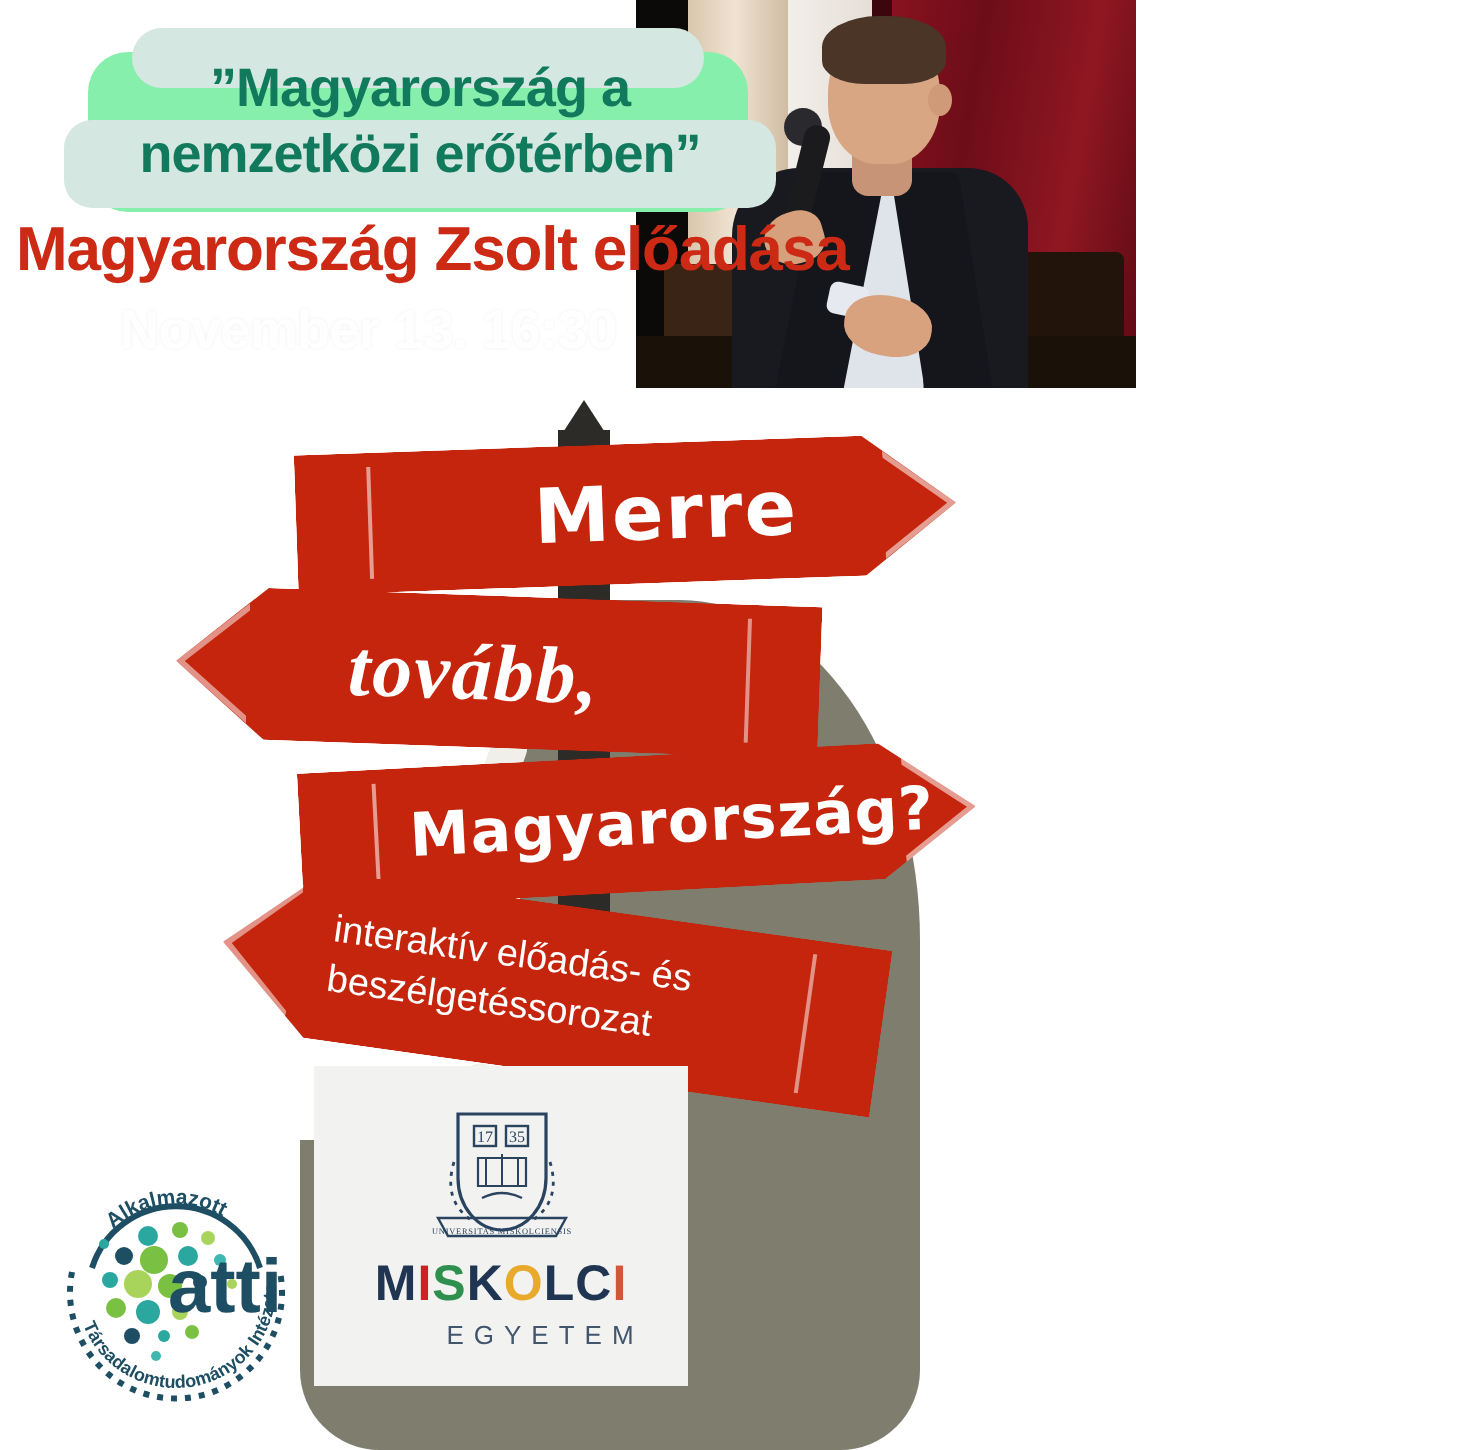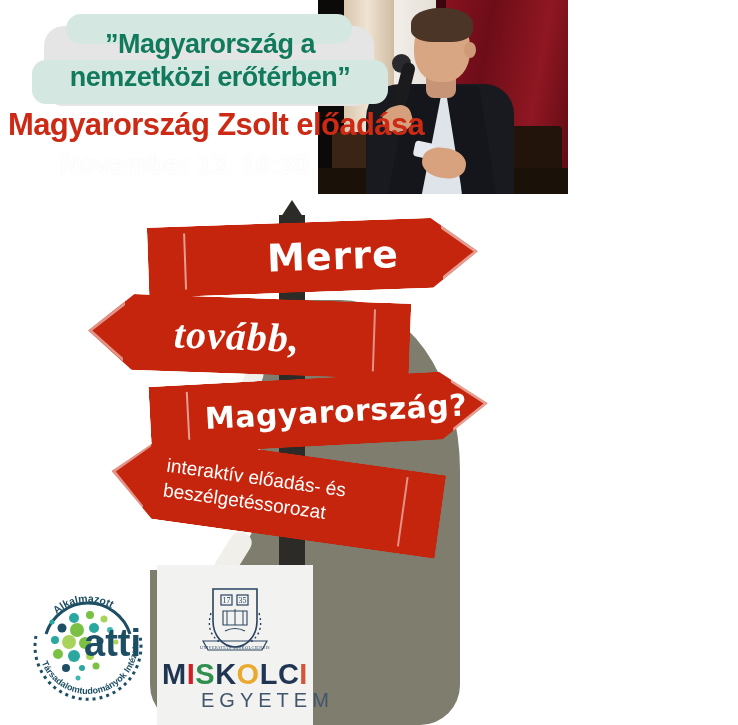--- a/index.html
+++ b/index.html
@@ -55,21 +55,21 @@
     border-radius:6px;transform:rotate(14deg);
   }
   .ph-mic-head{position:absolute;left:74px;top:54px;width:19px;height:19px;background:#2a2a2e;border-radius:50%;}
   .ph-handL{position:absolute;left:64px;top:106px;width:30px;height:26px;background:#d7a07c;border-radius:50% 40% 40% 50%;transform:rotate(-16deg);}
   .ph-handR{position:absolute;left:104px;top:148px;width:44px;height:30px;background:#d8a27e;border-radius:46%;transform:rotate(10deg);}
   .ph-cuff{position:absolute;left:96px;top:142px;width:20px;height:16px;background:#e6e9ef;border-radius:4px;transform:rotate(12deg);}
 
   
   .quote-banner{
     position:absolute;left:44px;top:26px;width:330px;height:80px;
-    background:#e5e5e5;border-radius:20px;
+    background:#86efac;border-radius:20px;
   }
   .quote-banner:before{
     content:"";position:absolute;left:22px;top:-12px;width:286px;height:30px;
     background:#d5e7e1;border-radius:16px;
   }
   .quote-banner:after{
     content:"";position:absolute;left:-12px;top:34px;width:356px;height:44px;
     background:#d5e7e1;border-radius:14px;
   }
   .quote-text{
@@ -187,35 +187,35 @@
     padding-top:16px;text-align:left;}
 
   
   .atti{
     position:absolute;left:22px;top:578px;width:132px;height:132px;z-index:6;
   }
   .atti svg{display:block;}
 
   
   .me-card{
-    position:absolute;left:157px;top:565px;width:156px;height:160px;
+    position:absolute;left:157px;top:533px;width:187px;height:160px;
     background:#f2f2f0;z-index:6;
   }
   .me-crest{position:absolute;left:50%;top:14px;transform:translateX(-50%);}
   .me-word{
     position:absolute;left:0;right:0;top:96px;text-align:center;
   }
-  .me-main{font-size:29px;font-weight:bold;letter-spacing:0.5px;line-height:27px;color:#1f3552;}
+  .me-main{font-size:25px;font-weight:bold;letter-spacing:0.5px;line-height:27px;color:#1f3552;}
   .me-main .a{color:#1f3552;}
   .me-main .hu1{color:#cf2027;}
   .me-main .hu2{color:#2f8f4e;}
   .me-main .o1{color:#1f3552;}
   .me-main .o2{color:#e8a92c;}
   .me-main .i2{color:#d4563a;}
-  .me-sub{font-size:20px;letter-spacing:5px;color:#41556d;line-height:22px;margin-top:1px;margin-left:44px;}
+  .me-sub{font-size:13px;letter-spacing:5px;color:#41556d;line-height:22px;margin-top:1px;margin-left:44px;}
 </style>
 </head>
 <body>
 
 <div class="poster">
 
   <div class="photo">
     <div class="ph-wallL"></div>
     <div class="ph-pillar"></div>
     <div class="ph-wall2"></div>

